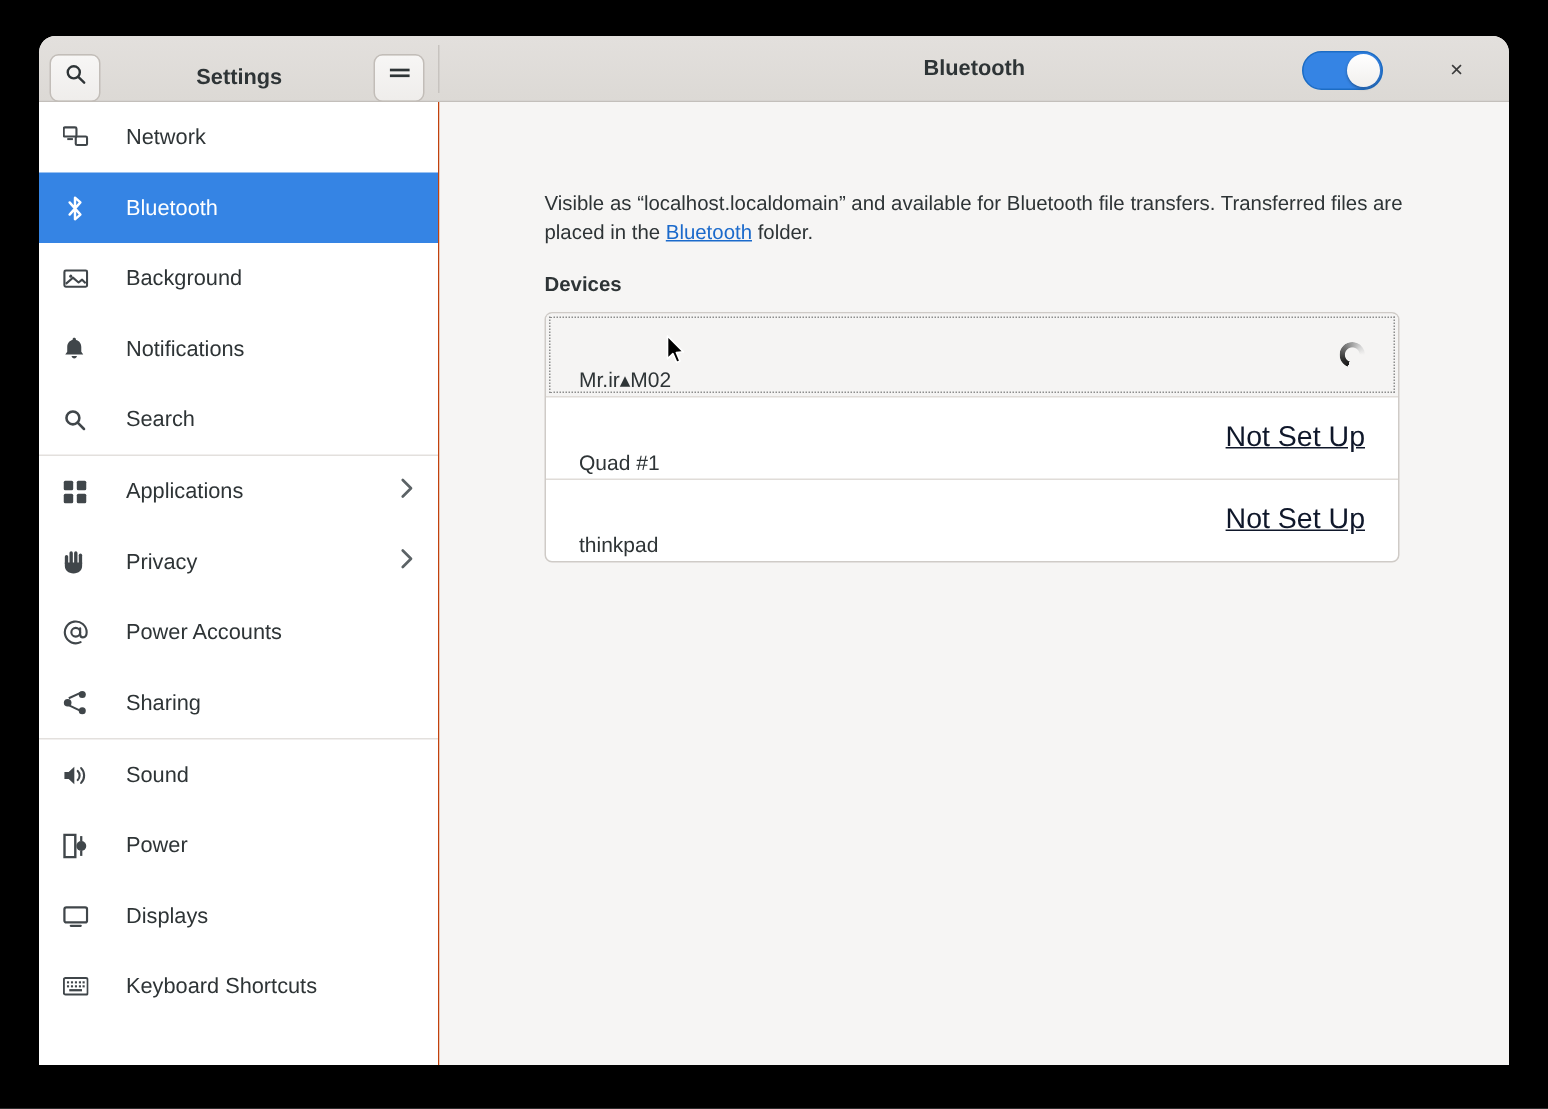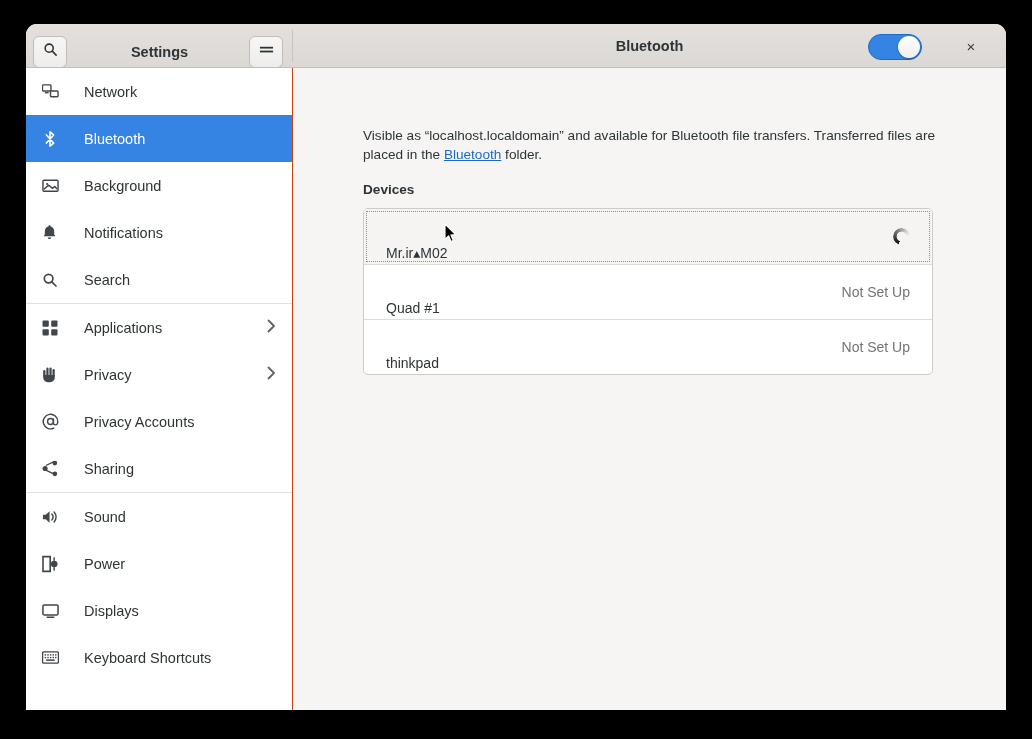--- a/index.html
+++ b/index.html
@@ -263,23 +263,24 @@
     outline-offset: -3px;
   }
   .device-name {
     font-size: 14px;
     color: #2e3436;
     flex: 1 1 auto;
     white-space: nowrap;
     margin-top: 32px;
   }
   .device-status {
-    font-size: 14px;
-    color: #737373;
+    font-size: 19px;
+    color: #0f172a;
     white-space: nowrap;
+    text-decoration: underline;
   }
 
   
   .spinner {
     width: 17px;
     height: 17px;
     border-radius: 50%;
     background: conic-gradient(from 200deg, #1a1a1a 0deg, #2b2b2b 40deg, #8c8c8c 140deg, #d8d8d8 210deg, rgba(255,255,255,0) 250deg, rgba(255,255,255,0) 360deg);
     -webkit-mask: radial-gradient(circle, transparent 0 4.6px, #000 5.2px);
             mask: radial-gradient(circle, transparent 0 4.6px, #000 5.2px);
@@ -431,21 +432,21 @@
           </span>
         </div>
 
         <div class="side-item">
           <span class="s-icon">
             <svg width="17" height="17" viewBox="0 0 18 18" fill="none" stroke="currentColor" stroke-width="1.5">
               <circle cx="9" cy="9" r="3.1"></circle>
               <path d="M12.1 6.2 v4.2 c0 1.5 1 2.2 2 2.2 1.7 0 2.6-1.6 2.6-3.6 A7.7 7.7 0 1 0 12.4 16" stroke-linecap="round"></path>
             </svg>
           </span>
-          <span class="s-label">Privacy Accounts</span>
+          <span class="s-label">Power Accounts</span>
         </div>
 
         <div class="side-item">
           <span class="s-icon">
             <svg width="17" height="17" viewBox="0 0 18 18" fill="currentColor">
               <circle cx="13.6" cy="3.2" r="2.5"></circle>
               <circle cx="13.6" cy="14.6" r="2.5"></circle>
               <circle cx="3.3" cy="9" r="2.7"></circle>
               <rect x="3.8" y="5.2" width="9.5" height="1.4" transform="rotate(-25 3.8 5.2)"></rect>
               <rect x="4.2" y="10.1" width="9.5" height="1.4" transform="rotate(25 4.2 10.1)"></rect>

